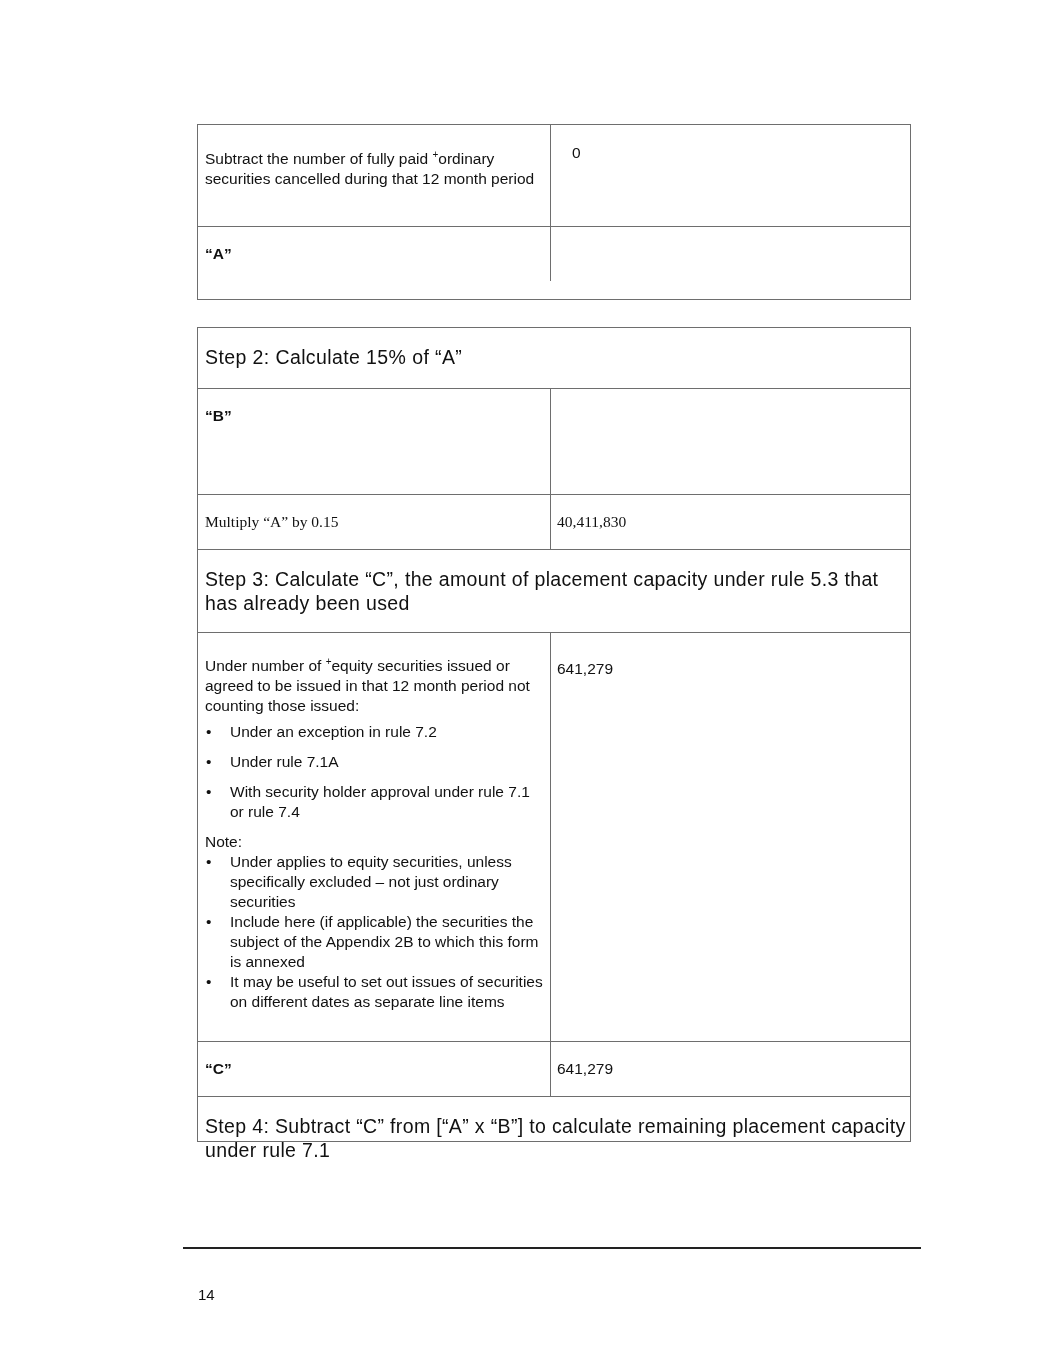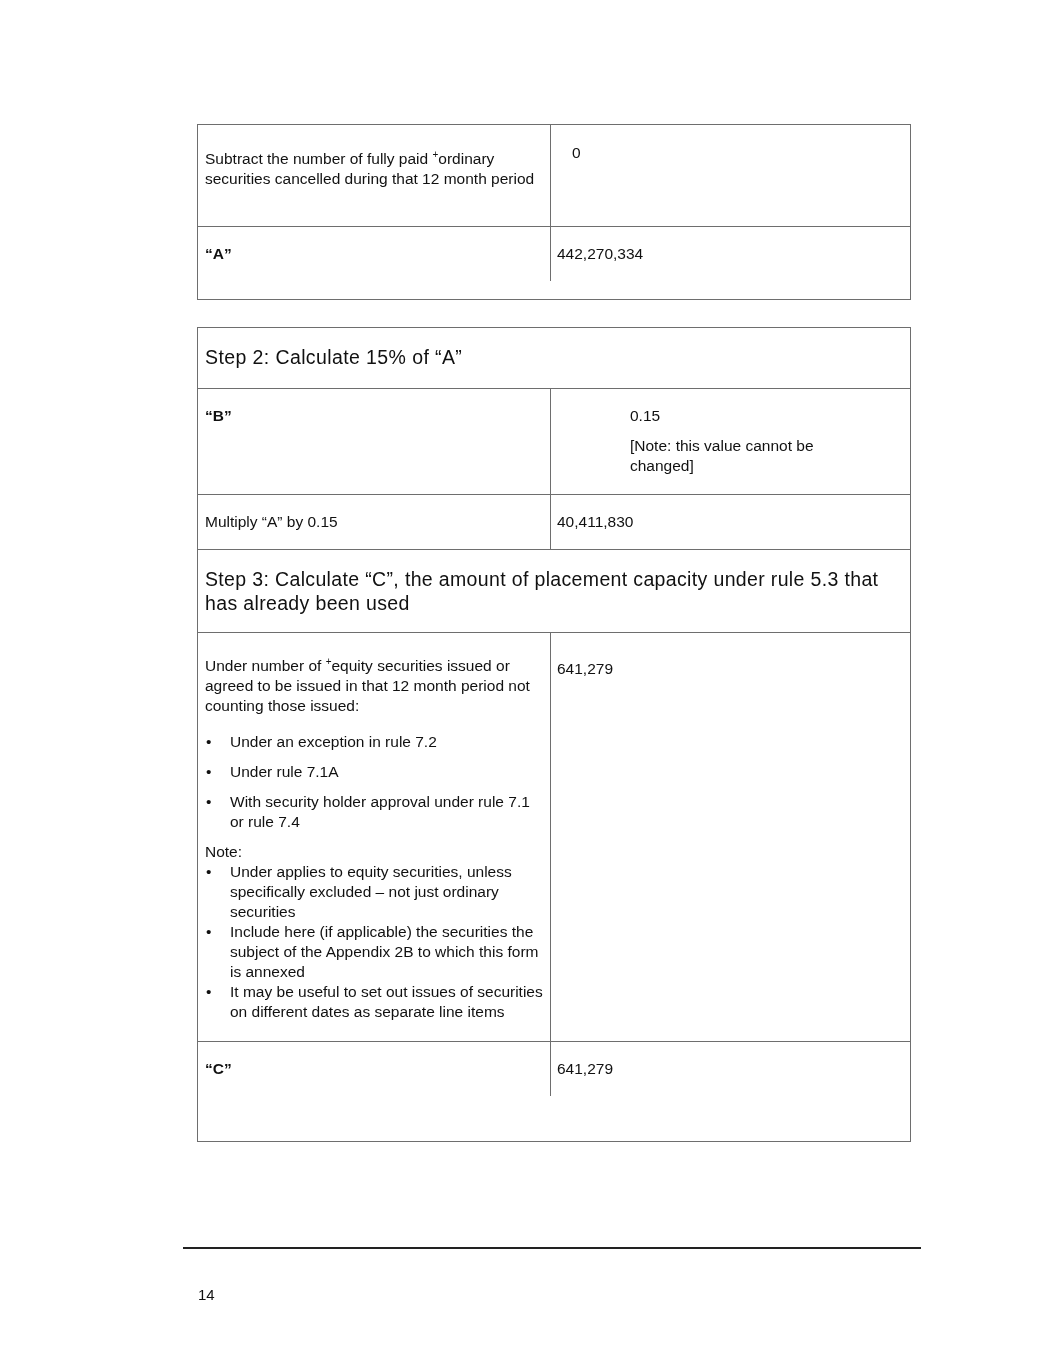--- a/index.html
+++ b/index.html
@@ -29,60 +29,53 @@
       <div class="txt" style="left:7px; top:24px; width:340px;"><span>Subtract the number of fully paid </span><sup>+</sup><span>ordinary securities cancelled during that 12 month period</span></div>
     </div>
     <div class="cell-r">
       <div class="txt" style="left:21px; top:18px;">0</div>
     </div>
   </div>
   <div class="row" style="height:55px;">
     <div class="cell-l">
       <div class="txt bold" style="left:7px; top:17px;">“A”</div>
     </div>
-    <div class="cell-r">
-      <div class="txt" style="left:6px; top:17px;">442,270,334</div>
-    </div>
   </div>
 </div>
 
 <div class="tbl" style="top:327px; height:815px;">
 
   <div class="row" style="height:60px;">
     <div class="hdr" style="top:18px;">Step 2: Calculate 15% of “A”</div>
   </div>
 
   <div class="row" style="height:106px;">
     <div class="cell-l">
       <div class="txt bold" style="left:7px; top:17px;">“B”</div>
     </div>
-    <div class="cell-r">
-      <div class="txt" style="left:79px; top:17px;">0.15</div>
-      <div class="txt" style="left:79px; top:47px; width:230px;">[Note: this value cannot be changed]</div>
-    </div>
   </div>
 
-  <div class="row" style="height:55px;">
+  <div class="row" style="height:55px;font-family:Liberation Serif, serif;">
     <div class="cell-l">
       <div class="txt" style="left:7px; top:17px;">Multiply “A” by 0.15</div>
     </div>
     <div class="cell-r">
       <div class="txt" style="left:6px; top:17px;">40,411,830</div>
     </div>
   </div>
 
   <div class="row" style="height:83px;">
     <div class="hdr" style="top:18px; width:700px; letter-spacing:0.35px;">Step 3: Calculate “C”, the amount of placement capacity under rule 5.3 that has already been used</div>
   </div>
 
   <div class="row" style="height:409px;">
     <div class="cell-l">
       <div class="txt" style="left:7px; top:23px; width:340px;">
         <div><span>Under number of </span><sup>+</sup><span>equity securities issued or agreed to be issued in that 12 month period not counting those issued:</span></div>
-        <ul class="bul" style="margin-top:16px;">
+        <ul class="bul" style="margin-top:6px;">
           <li style="margin-bottom:10px;">Under an exception in rule 7.2</li>
           <li style="margin-bottom:10px;">Under rule 7.1A</li>
           <li style="margin-bottom:10px;">With security holder approval under rule 7.1 or rule 7.4</li>
         </ul>
         <div>Note:</div>
         <ul class="bul">
           <li>Under applies to equity securities, unless specifically excluded – not just ordinary securities</li>
           <li>Include here (if applicable) the securities the subject of the Appendix 2B to which this form is annexed</li>
           <li>It may be useful to set out issues of securities on different dates as separate line items</li>
         </ul>
@@ -95,16 +88,19 @@
 
   <div class="row" style="height:55px;">
     <div class="cell-l">
       <div class="txt bold" style="left:7px; top:17px;">“C”</div>
     </div>
     <div class="cell-r">
       <div class="txt" style="left:6px; top:17px;">641,279</div>
     </div>
   </div>
 
+  <div class="row" style="height:82px;">
+    <div class="hdr" style="top:18px; width:705px; letter-spacing:0.35px;">Step 4: Subtract “C” from [“A” x “B”] to calculate remaining placement capacity under rule 7.1</div>
+  </div>
 </div>
 
 <div class="footer-line"></div>
 <div class="page-num">14</div>
 
 </body></html>

